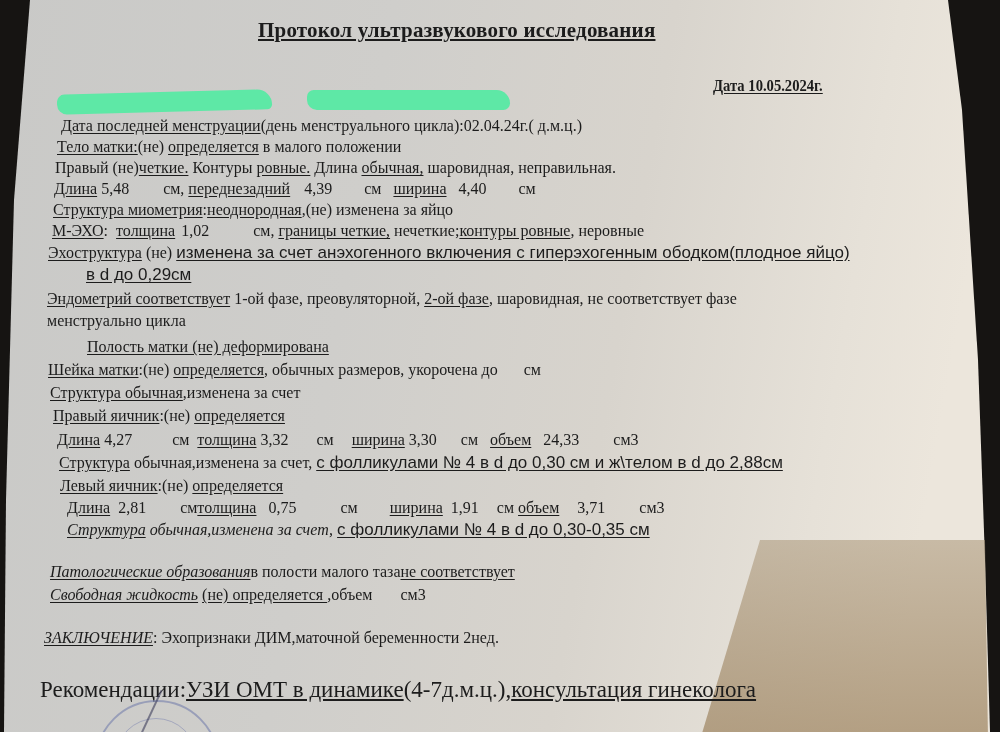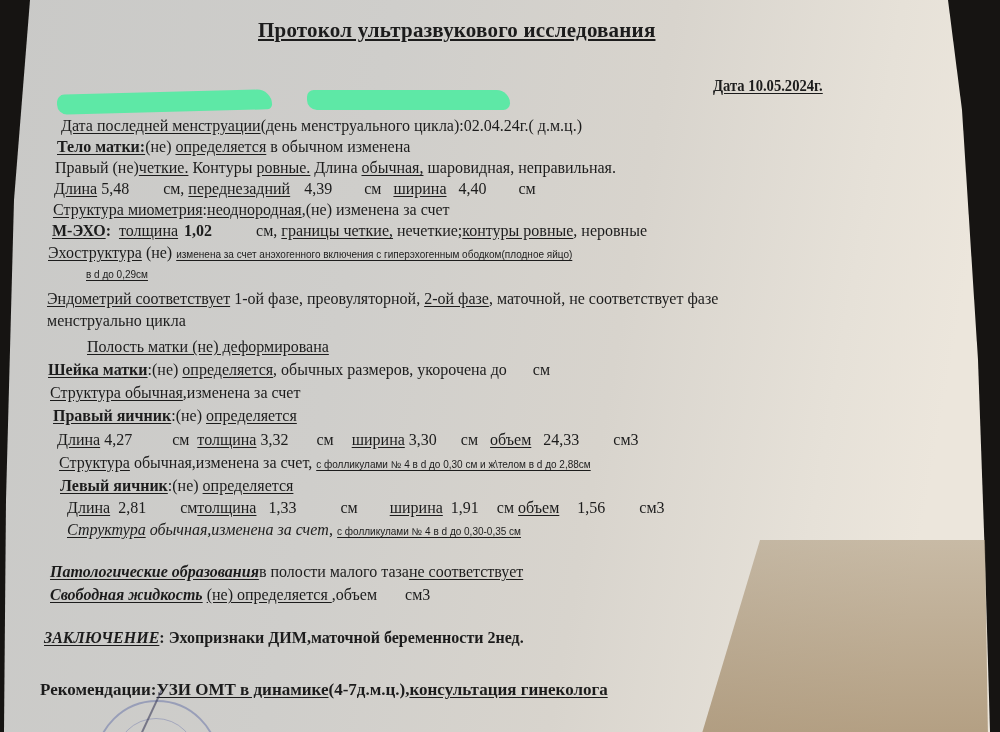--- a/index.html
+++ b/index.html
@@ -14,23 +14,23 @@
     background: linear-gradient(100deg, #c9c9c7 0%, #cfcecb 35%, #d8d4cd 60%, #e6e1d8 80%, #ece6dc 90%);
     clip-path: polygon(30px 0, 948px 0, 962px 110px, 978px 360px, 985px 560px, 990px 732px, 4px 732px, 6px 500px, 14px 200px);
   }
   .shade-right {
     position:absolute; left:700px; top:540px; width:300px; height:200px;
     background: linear-gradient(180deg, rgba(170,150,120,0.55), rgba(160,135,100,0.75));
     clip-path: polygon(20% 0, 95% 0, 96% 100%, 0 100%);
   }
   .line { position:absolute; white-space:nowrap; font-size:16px; line-height:20px; }
   .u { text-decoration:underline; text-underline-offset:2px; }
-  .b { font-weight:bold; }
+  .b { font-weight:normal; }
   .i { font-style:italic; }
-  .sans { font-family:"Liberation Sans", sans-serif; font-size:10px; }
+  .sans { font-family:"Liberation Sans", sans-serif; font-size:17px; }
   .title { font-size:21px; font-weight:bold; font-family:"Liberation Serif", serif; letter-spacing:0.2px; }
   .narrow { font-family:"Liberation Serif", serif; font-weight:bold; transform:scaleX(0.86); transform-origin:left center; }
   .redact {
     position:absolute; background:#5ee8a6; border-radius:12px 30px 12px 30px;
   }
   .stamp {
     position:absolute; left:95px; top:700px; width:120px; height:120px;
     border:2px solid rgba(110,120,170,0.55); border-radius:50%;
   }
   .stamp-inner {
@@ -54,57 +54,57 @@
 <div class="line narrow u" style="left:713px; top:76px; font-size:17px;">Дата 10.05.2024г.</div>
 
 <div class="redact" style="left:57px; top:92px; width:215px; height:20px; border-radius:30px 60px 20px 40px; transform:rotate(-1.5deg);"></div>
 <div class="redact" style="left:307px; top:90px; width:203px; height:20px; border-radius:20px 40px 20px 30px;"></div>
 
 <div class="line" style="left:61px; top:116px;">
   <span class="u">Дата последней менструации</span><span>(день менструального цикла):02.04.24г.(  д.м.ц.)</span>
 </div>
 
 <div class="line" style="left:57px; top:137px;">
-  <span class="b u">Тело матки:</span><span>(не) </span><span class="u">определяется</span><span> в обычном изменена</span>
+  <span class="b u">Тело матки:</span><span>(не) </span><span class="u">определяется</span><span> в малого положении</span>
 </div>
 
 <div class="line" style="left:55px; top:158px;">
   <span>Правый (не)</span><span class="u">четкие.</span><span> Контуры </span><span class="u">ровные.</span><span> Длина </span><span class="u">обычная,</span><span> шаровидная, неправильная.</span>
 </div>
 
 <div class="line" style="left:54px; top:179px;">
   <span class="u">Длина</span>
   <span>5,48</span>
   <span class="gap" style="width:30px"></span><span>см,</span>
   <span class="u">переднезадний</span>
   <span class="gap" style="width:10px"></span><span>4,39</span>
   <span class="gap" style="width:28px"></span><span>см</span>
   <span class="gap" style="width:8px"></span><span class="u">ширина</span>
   <span class="gap" style="width:8px"></span><span>4,40</span>
   <span class="gap" style="width:28px"></span><span>см</span>
 </div>
 
 <div class="line" style="left:53px; top:200px;">
-  <span class="u">Структура миометрия</span><span>:</span><span class="u">неоднородная</span><span>,(не) изменена за счет</span>
+  <span class="u">Структура миометрия</span><span>:</span><span class="u">неоднородная</span><span>,(не) изменена за яйцо</span>
 </div>
 
 <div class="line" style="left:52px; top:221px;">
   <span class="b u">М-ЭХО</span><span class="b">:</span>
   <span class="u" style="margin-left:4px">толщина</span>
   <span class="b" style="margin-left:2px">1,02</span>
   <span class="gap" style="width:40px"></span><span>см, </span><span class="u">границы четкие,</span><span> нечеткие;</span><span class="u">контуры ровные</span><span>, неровные</span>
 </div>
 
 <div class="line" style="left:48px; top:243px;">
   <span class="u">Эхоструктура</span><span> (не) </span><span class="u sans">изменена за счет анэхогенного включения с гиперэхогенным ободком(плодное яйцо)</span>
 </div>
 <div class="line sans u" style="left:48px; top:265px;margin-left:38px;">в d до 0,29см</div>
 
 <div class="line" style="left:47px; top:289px;">
-  <span class="u">Эндометрий соответствует</span><span> 1-ой фазе, преовуляторной, </span><span class="u">2-ой фазе</span><span>, маточной, не соответствует фазе</span>
+  <span class="u">Эндометрий соответствует</span><span> 1-ой фазе, преовуляторной, </span><span class="u">2-ой фазе</span><span>, шаровидная, не соответствует фазе</span>
 </div>
 <div class="line" style="left:47px; top:311px;">менструально цикла</div>
 
 <div class="line u" style="left:47px; top:337px;margin-left:40px;">Полость матки (не) деформирована</div>
 
 <div class="line" style="left:48px; top:360px;text-align:right;">
   <span class="b u">Шейка матки</span><span>:(не) </span><span class="u">определяется</span><span>, обычных размеров, укорочена до</span>
   <span class="gap" style="width:22px"></span><span>см</span>
 </div>
 
@@ -133,46 +133,46 @@
   <span class="u">Структура</span><span> обычная,изменена за счет, </span><span class="u sans">с  фолликулами № 4 в d до 0,30  см и ж\телом в d до 2,88см</span>
 </div>
 
 <div class="line" style="left:60px; top:476px;">
   <span class="b u">Левый яичник</span><span>:(не)  </span><span class="u">определяется</span>
 </div>
 <div class="line" style="left:67px; top:498px;">
   <span class="u">Длина</span>
   <span class="gap" style="width:4px"></span><span>2,81</span>
   <span class="gap" style="width:30px"></span><span>см</span><span class="u">толщина</span>
-  <span class="gap" style="width:8px"></span><span>1,33</span>
+  <span class="gap" style="width:8px"></span><span>0,75</span>
   <span class="gap" style="width:40px"></span><span>см</span>
   <span class="gap" style="width:28px"></span><span class="u">ширина</span>
   <span class="gap" style="width:4px"></span><span>1,91</span>
   <span class="gap" style="width:14px"></span><span>см</span>
   <span class="u">объем</span>
-  <span class="gap" style="width:14px"></span><span>1,56</span>
+  <span class="gap" style="width:14px"></span><span>3,71</span>
   <span class="gap" style="width:30px"></span><span>см3</span>
 </div>
 <div class="line i" style="left:67px; top:520px;">
   <span class="u">Структура</span><span> обычная,изменена за счет, </span><span class="u sans" style="font-style:normal">с  фолликулами № 4 в d до 0,30-0,35  см</span>
 </div>
 
 <div class="line" style="left:50px; top:562px;">
   <span class="b i u">Патологические образования</span><span class="narrow" style="font-weight:normal; display:inline-block; transform:none"> в полости малого таза </span><span class="u">не соответствует</span>
 </div>
 
 <div class="line" style="left:50px; top:585px;text-align:right;">
   <span class="b i u">Свободная жидкость</span>
   <span class="u">(не) определяется </span><span>,объем</span>
   <span class="gap" style="width:24px"></span><span>см3</span>
 </div>
 
 <div class="line" style="left:44px; top:628px;">
   <span class="b i u">ЗАКЛЮЧЕНИЕ</span><span class="b">:</span><span class="b"> Эхопризнаки ДИМ,маточной беременности 2нед.</span>
 </div>
 
-<div class="line" style="left:40px; top:680px; font-size:17px;">
+<div class="line" style="left:40px; top:680px; font-size:23px;">
   <span class="b">Рекомендации</span><span class="b">:</span><span class="b u">УЗИ ОМТ в динамике</span><span class="b">(4-7д.м.ц.),</span><span class="b u">консультация гинеколога</span>
 </div>
 
 <div class="stamp"></div>
 <div class="stamp-inner"></div>
 <div class="sig"></div>
 
 </body></html>

